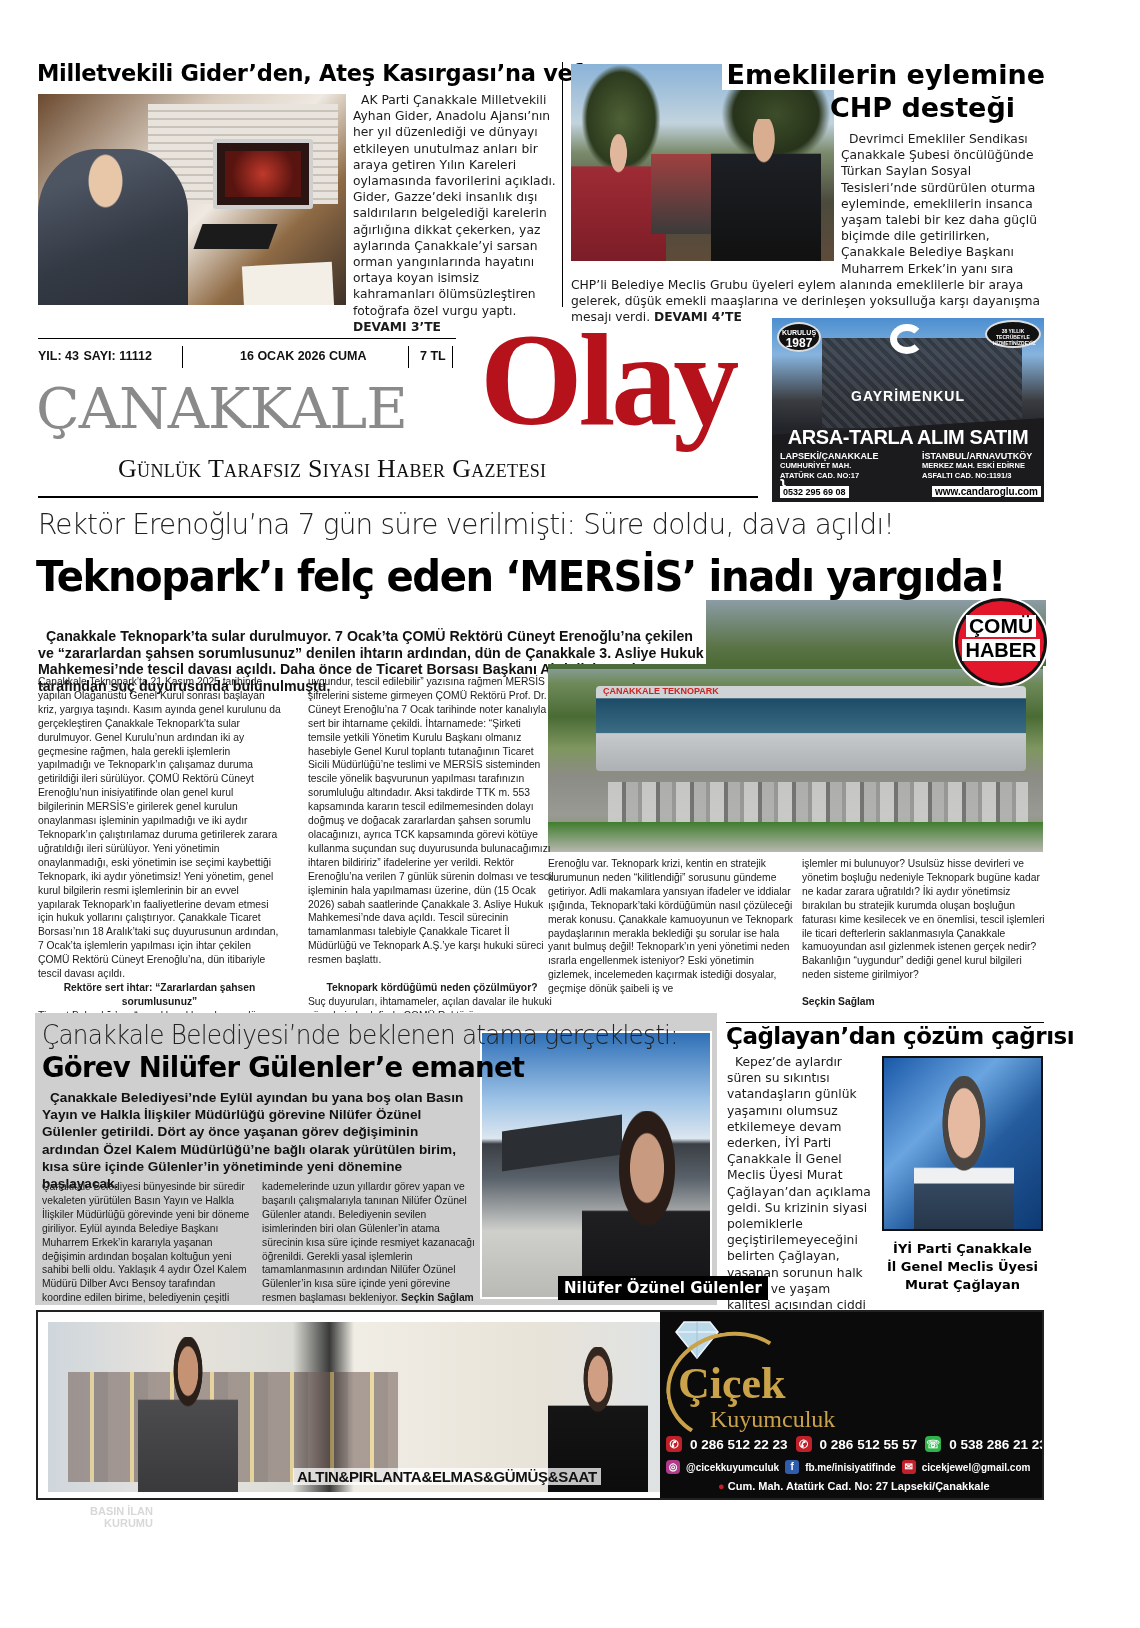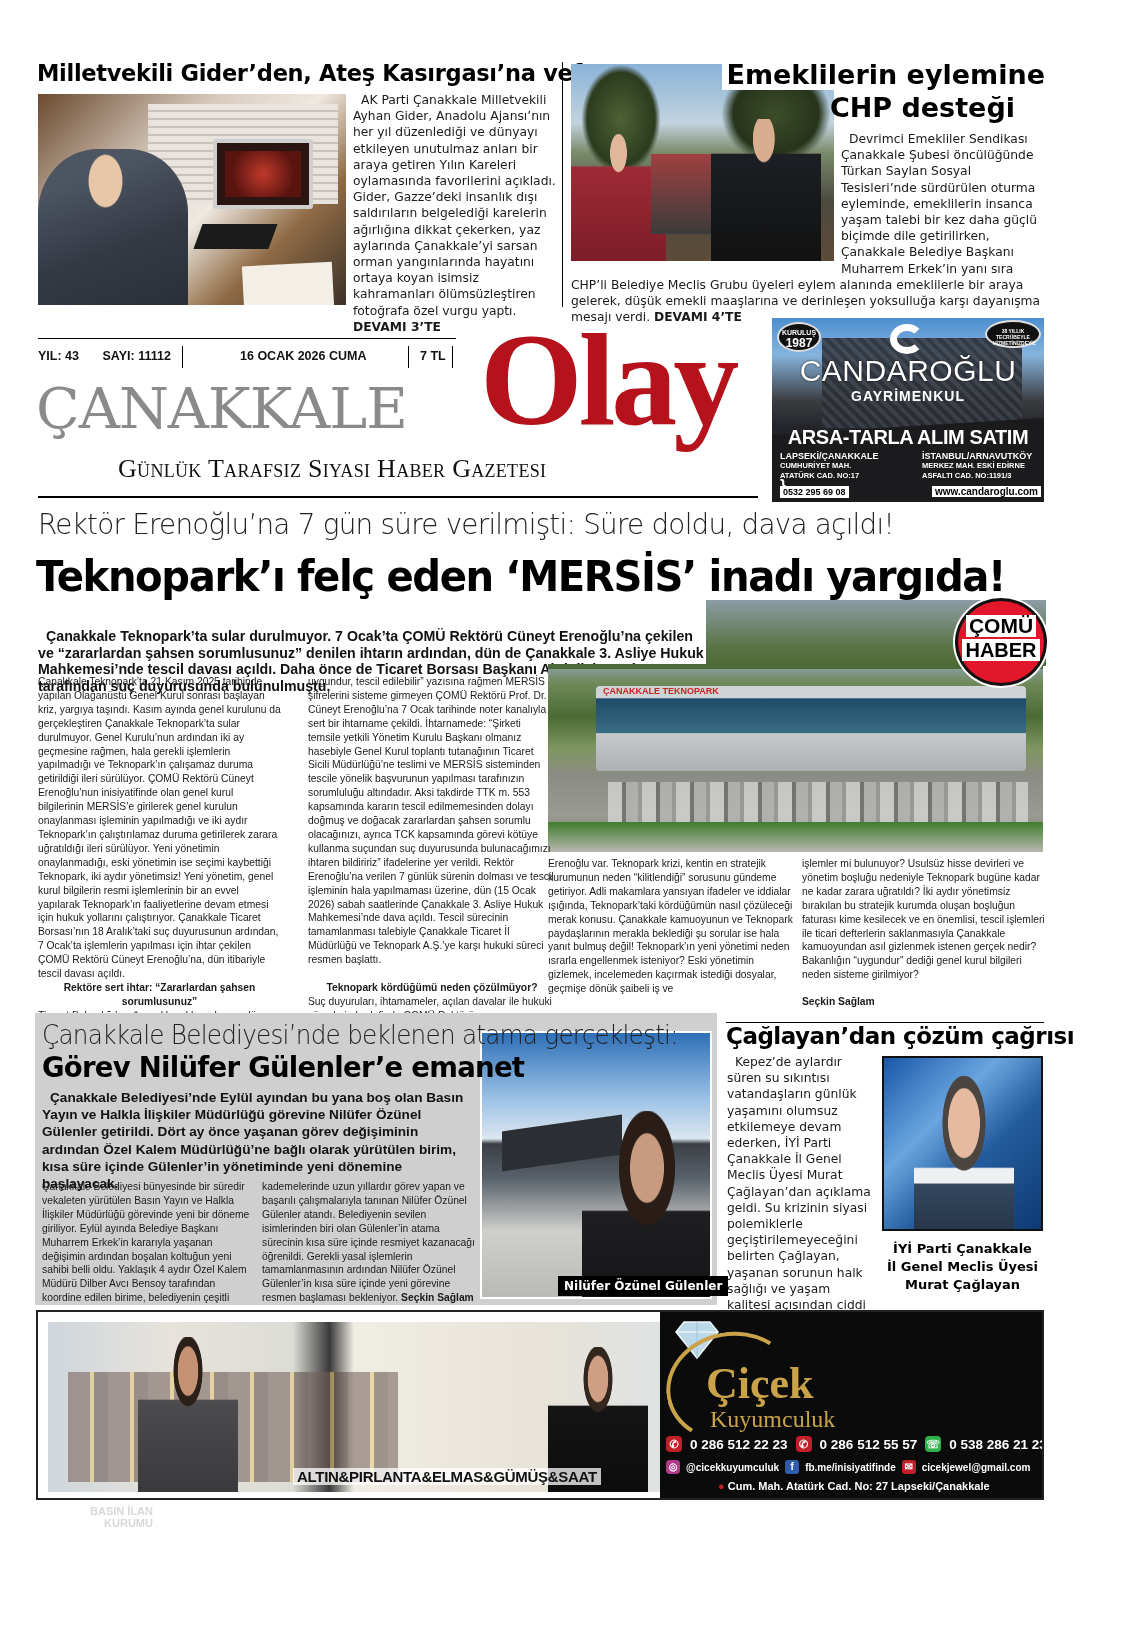--- a/index.html
+++ b/index.html
@@ -47,42 +47,41 @@
 </div>
 <div class="abs txt" style="left:571px;top:131px;width:474px;">
   <div style="float:left;width:270px;height:134px"></div>
   <span style="display:inline-block;width:8px"></span><span>Devrimci Emekliler Sendikası Çanakkale Şubesi öncülüğünde Türkan Saylan Sosyal Tesisleri’nde sürdürülen oturma eyleminde, emeklilerin insanca yaşam talebi bir kez daha güçlü biçimde dile getirilirken, Çanakkale Belediye Başkanı Muharrem Erkek’in yanı sıra CHP’li Belediye Meclis Grubu üyeleri eylem alanında emeklilerle bir araya gelerek, düşük emekli maaşlarına ve derinleşen yoksulluğa karşı dayanışma mesajı verdi.</span>
   <b>DEVAMI 4’TE</b>
 </div>
 
 <div class="hline" style="left:38px;top:338px;width:418px;height:1px"></div>
 <div class="abs cond" style="left:38px;top:349px;font-size:12.5px;font-weight:bold;white-space:nowrap">
   <span>YIL: 43</span>
-  <span style="margin-left:20px">SAYI: 11112</span>
+  <span style="margin-left:1px">SAYI: 11112</span>
 </div>
 <div class="vline" style="left:182px;top:346px;height:22px"></div>
 <div class="abs cond" style="left:240px;top:349px;font-size:12.5px;font-weight:bold;white-space:nowrap">16 OCAK 2026 CUMA</div>
 <div class="vline" style="left:408px;top:346px;height:22px"></div>
 <div class="abs cond" style="left:420px;top:349px;font-size:12.5px;font-weight:bold">7 TL</div>
 <div class="vline" style="left:452px;top:346px;height:22px"></div>
 
 <div class="abs" style="left:36px;top:376px;font-family:'DejaVu Serif',serif;font-size:56px;color:#8a8a8a;letter-spacing:-1px;transform:scaleX(1.02);transform-origin:left;white-space:nowrap">ÇANAKKALE</div>
 <div class="abs" style="left:480px;top:310px;font-family:'Liberation Serif',serif;font-weight:bold;font-size:132px;line-height:140px;color:#b5121b;letter-spacing:-4px;white-space:nowrap">Olay</div>
 <div class="abs" style="left:118px;top:454px;font-family:'Liberation Serif',serif;font-size:26px;font-variant:small-caps;color:#111;white-space:nowrap;letter-spacing:0.3px">Günlük Tarafsız Siyasi Haber Gazetesi</div>
 <div class="hline" style="left:38px;top:496px;width:720px"></div>
 
 <div class="abs" style="left:772px;top:318px;width:272px;height:184px;background:linear-gradient(180deg,#4c8fd0 0%,#86b4de 20%,#3b3c40 45%,#23242a 60%);overflow:hidden">
   <div style="position:absolute;left:50px;top:20px;width:200px;height:90px;background:repeating-linear-gradient(45deg,#2a2d33 0 4px,#3c4048 4px 8px);opacity:.9"></div>
   <div class="abs" style="left:5px;top:4px;width:44px;height:30px;border-radius:50%;background:#111;border:2px solid #ddd;color:#fff;text-align:center;font-family:'Liberation Sans',sans-serif;font-weight:bold;line-height:10px;padding-top:4px">
     <div style="font-size:7px">KURULUŞ</div>
     <div style="font-size:12px">1987</div>
   </div>
   <div class="abs" style="left:213px;top:2px;width:56px;height:28px;border-radius:50%;background:#111;border:2px solid #ddd;color:#fff;text-align:center;font-family:'Liberation Sans',sans-serif;font-size:5px;font-weight:bold;line-height:6px;padding:6px 6px 0">38 YILLIK TECRÜBEYLE HİZMETİNİZDEYİZ</div>
   <div class="abs" style="left:118px;top:6px;width:34px;height:30px;border:7px solid #fff;border-right-color:transparent;border-radius:50%"></div>
-  <div class="abs" style="left:0;width:272px;top:36px;text-align:center;color:#fff;font-family:'Liberation Sans',sans-serif;font-size:30px;letter-spacing:0.5px;text-shadow:0 0 2px #000">CANDAROĞLU</div>
   <div class="abs" style="left:0;width:272px;top:70px;text-align:center;color:#fff;font-family:'Liberation Sans',sans-serif;font-weight:bold;font-size:14px;letter-spacing:1px">GAYRİMENKUL</div>
   <div class="abs" style="left:0;top:100px;width:272px;height:84px;background:#1b1b1e;clip-path:polygon(0 20%,100% 0,100% 100%,0 100%)"></div>
   <div class="abs" style="left:0;width:272px;top:108px;text-align:center;color:#fff;font-family:'Liberation Sans',sans-serif;font-weight:bold;font-size:20px;letter-spacing:-0.4px">ARSA-TARLA ALIM SATIM</div>
   <div class="abs" style="left:8px;top:133px;color:#fff;font-family:'Liberation Sans',sans-serif;font-weight:bold;line-height:10px">
     <div style="font-size:9px">LAPSEKİ/ÇANAKKALE</div>
     <div style="font-size:7.5px">CUMHURİYET MAH.</div>
     <div style="font-size:7.5px">ATATÜRK CAD. NO:17</div>
   }
   </div>
   <div class="abs" style="left:150px;top:133px;color:#fff;font-family:'Liberation Sans',sans-serif;font-weight:bold;line-height:10px">
@@ -130,21 +129,21 @@
 </div>
 
 <div class="abs" style="left:35px;top:1013px;width:682px;height:292px;background:#cfcfcf">
 </div>
 <div class="abs" style="left:42px;top:1020px;font-family:'DejaVu Sans',sans-serif;font-weight:200;font-size:26px;color:#222;letter-spacing:-0.8px;white-space:nowrap;transform:scaleX(0.95);transform-origin:left;z-index:3">Çanakkale Belediyesi’nde beklenen atama gerçekleşti:</div>
 <div class="abs h1" style="left:42px;top:1050px;font-size:29px;letter-spacing:-0.8px;white-space:nowrap;transform:scaleX(0.95);transform-origin:left;z-index:3">Görev Nilüfer Gülenler’e emanet</div>
 <div class="photo" style="left:480px;top:1031px;width:232px;height:268px;background:linear-gradient(180deg,#2e6fb7 0%,#9cc2e6 25%,#dce6ef 40%,#3b3f45 42%,#59616a 55%,#cfd0cc 75%,#b9bab5 100%);border:2px solid #fff">
   <div style="position:absolute;left:20px;top:90px;width:120px;height:40px;background:#2b2f33;transform:skewY(-8deg)"></div>
   <div style="position:absolute;left:100px;top:78px;width:130px;height:190px;background:radial-gradient(ellipse at 50% 30%,#c89a80 0 18%,#2a1c16 19% 30%,transparent 31%),linear-gradient(180deg,transparent 52%,#1f1f22 53%,#141416)"></div>
 </div>
-<div class="abs" style="left:558px;top:1276px;background:#000;color:#fff;font-size:12px;font-weight:bold;padding:3px 6px;white-space:nowrap;z-index:4">Nilüfer Özünel Gülenler</div>
+<div class="abs" style="left:558px;top:1276px;background:#000;color:#fff;font-size:15px;font-weight:bold;padding:3px 6px;white-space:nowrap;z-index:4">Nilüfer Özünel Gülenler</div>
 
 <div class="abs cond" style="left:42px;top:1089px;width:432px;font-size:13.6px;line-height:17.2px;font-weight:bold;text-indent:8px;color:#111">Çanakkale Belediyesi’nde Eylül ayından bu yana boş olan Basın Yayın ve Halkla İlişkiler Müdürlüğü görevine Nilüfer Özünel Gülenler getirildi. Dört ay önce yaşanan görev değişiminin ardından Özel Kalem Müdürlüğü’ne bağlı olarak yürütülen birim, kısa süre içinde Gülenler’in yönetiminde yeni dönemine başlayacak.</div>
 <div class="abs sm" style="left:42px;top:1180px;width:212px">Çanakkale Belediyesi bünyesinde bir süredir vekaleten yürütülen Basın Yayın ve Halkla İlişkiler Müdürlüğü görevinde yeni bir döneme giriliyor. Eylül ayında Belediye Başkanı Muharrem Erkek’in kararıyla yaşanan değişimin ardından boşalan koltuğun yeni sahibi belli oldu. Yaklaşık 4 aydır Özel Kalem Müdürü Dilber Avcı Bensoy tarafından koordine edilen birime, belediyenin çeşitli</div>
 <div class="abs sm" style="left:262px;top:1180px;width:214px">
   <span>kademelerinde uzun yıllardır görev yapan ve başarılı çalışmalarıyla tanınan Nilüfer Özünel Gülenler atandı. Belediyenin sevilen isimlerinden biri olan Gülenler’in atama sürecinin kısa süre içinde resmiyet kazanacağı öğrenildi. Gerekli yasal işlemlerin tamamlanmasının ardından Nilüfer Özünel Gülenler’in kısa süre içinde yeni görevine resmen başlaması bekleniyor.</span>
   <b>Seçkin Sağlam</b>
 </div>
 
 <div class="hline" style="left:726px;top:1022px;width:318px;height:1px"></div>
 <div class="abs h1" style="left:726px;top:1023px;font-size:23px;letter-spacing:-0.5px;white-space:nowrap">Çağlayan’dan çözüm çağrısı</div>
@@ -170,21 +169,21 @@
   <div class="abs" style="left:255px;top:156px;font-family:'Liberation Sans',sans-serif;font-weight:bold;font-size:15px;color:#111;background:rgba(255,255,255,.75);padding:0 4px;letter-spacing:-0.3px;white-space:nowrap">ALTIN&amp;PIRLANTA&amp;ELMAS&amp;GÜMÜŞ&amp;SAAT</div>
   <div class="abs" style="left:622px;top:0;width:384px;height:188px;background:#0b0b0b"></div>
   <div class="abs" style="left:634px;top:6px;width:50px;height:44px">
     <svg width="50" height="44" viewBox="0 0 50 44">
         <polygon points="12,4 38,4 46,14 25,40 4,14" fill="#bcd9ea" stroke="#eef6fb" stroke-width="1.5"></polygon>
         <line x1="4" y1="14" x2="46" y2="14" stroke="#fff"></line>
         <line x1="25" y1="4" x2="25" y2="40" stroke="#9fc3d8"></line>
       </svg>
   </div>
   <div class="abs" style="left:628px;top:20px;width:130px;height:110px;border:4px solid #c9a24a;border-radius:50%;border-bottom-color:transparent;border-right-color:transparent;transform:rotate(-10deg)"></div>
-  <div class="abs" style="left:668px;top:46px;font-family:'Liberation Serif',serif;font-weight:bold;font-size:44px;color:#c9a24a">Çiçek</div>
+  <div class="abs" style="left:640px;top:46px;font-family:'Liberation Serif',serif;font-weight:bold;font-size:44px;color:#c9a24a">Çiçek</div>
   <div class="abs" style="left:672px;top:94px;font-family:'Liberation Serif',serif;font-size:24px;color:#c9a24a">Kuyumculuk</div>
   <div class="abs" style="left:628px;top:124px;color:#fff;font-family:'Liberation Sans',sans-serif;font-weight:bold;font-size:13.5px;white-space:nowrap;display:flex;gap:8px;align-items:center">
     <span style="background:#c0202a;border-radius:4px;width:16px;height:16px;display:inline-block;text-align:center;font-size:11px;line-height:16px">✆</span>
     <span>0 286 512 22 23</span>
     <span style="background:#c0202a;border-radius:4px;width:16px;height:16px;display:inline-block;text-align:center;font-size:11px;line-height:16px">✆</span>
     <span>0 286 512 55 57</span>
     <span style="background:#2fb24a;border-radius:4px;width:16px;height:16px;display:inline-block;text-align:center;font-size:11px;line-height:16px">☏</span>
     <span>0 538 286 21 23</span>
   </div>
   <div class="abs" style="left:628px;top:148px;color:#fff;font-family:'Liberation Sans',sans-serif;font-weight:bold;font-size:10px;white-space:nowrap;display:flex;gap:6px;align-items:center">

